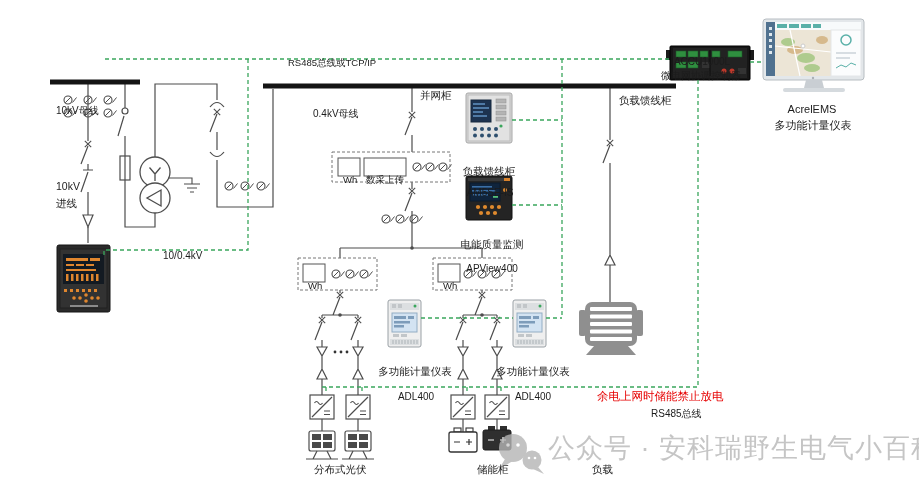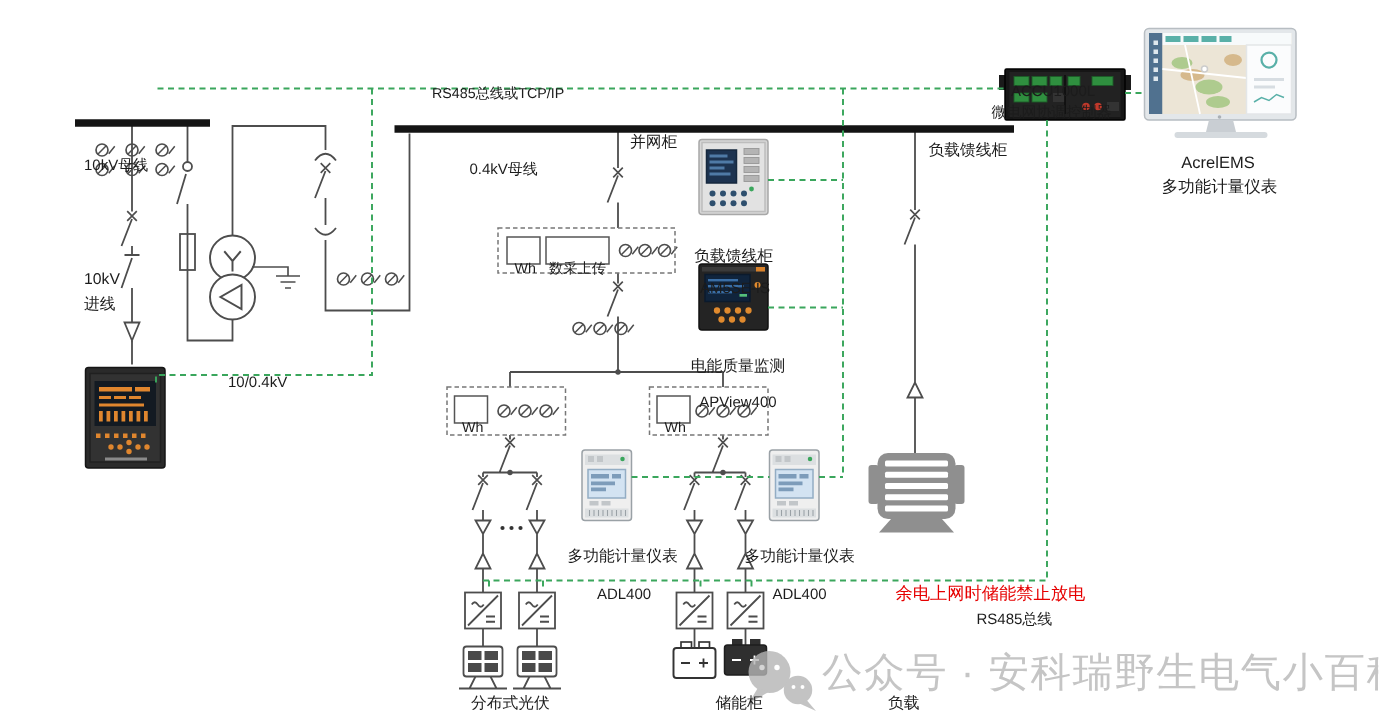--- a/index.html
+++ b/index.html
@@ -394,21 +394,21 @@
   </g>
 </svg>
 
 <span class="lbl f9" style="left:288px;top:46px">RS485总线或TCP/IP</span>
 <span class="lbl f10" style="left:56px;top:66px">10kV母线</span>
 <span class="lbl f10" style="left:313px;top:69px">0.4kV母线</span>
 <span class="lbl" style="left:420px;top:90px">并网柜</span>
 <span class="lbl" style="left:619px;top:95px">负载馈线柜</span>
 <span class="lbl" style="left:56px;top:181px">10kV</span>
 <span class="lbl" style="left:56px;top:198px">进线</span>
-<span class="lbl f10" style="left:152px;top:211px">10/0.4kV</span>
+<span class="lbl f10" style="left:163px;top:211px">10/0.4kV</span>
 
 <span class="lbl f9" style="left:343px;top:163px">Wh</span>
 <span class="lbl f9" style="left:366px;top:163px">数采上传</span>
 <span class="lbl f9" style="left:308px;top:269px">Wh</span>
 <span class="lbl f9" style="left:443px;top:269px">Wh</span>
 
 <span class="lbl f10 c" style="left:490px;top:148px">AM5SE-IS</span>
 <span class="lbl c" style="left:489px;top:166px">负载馈线柜</span>
 <span class="lbl f10 c" style="left:492px;top:224px">APView400</span>
 <span class="lbl c" style="left:492px;top:239px">电能质量监测</span>

